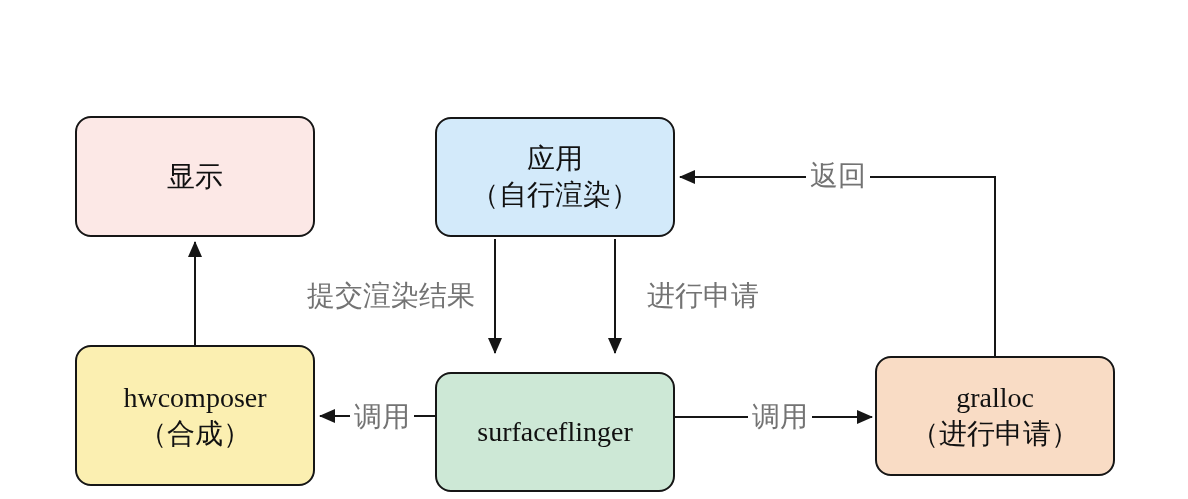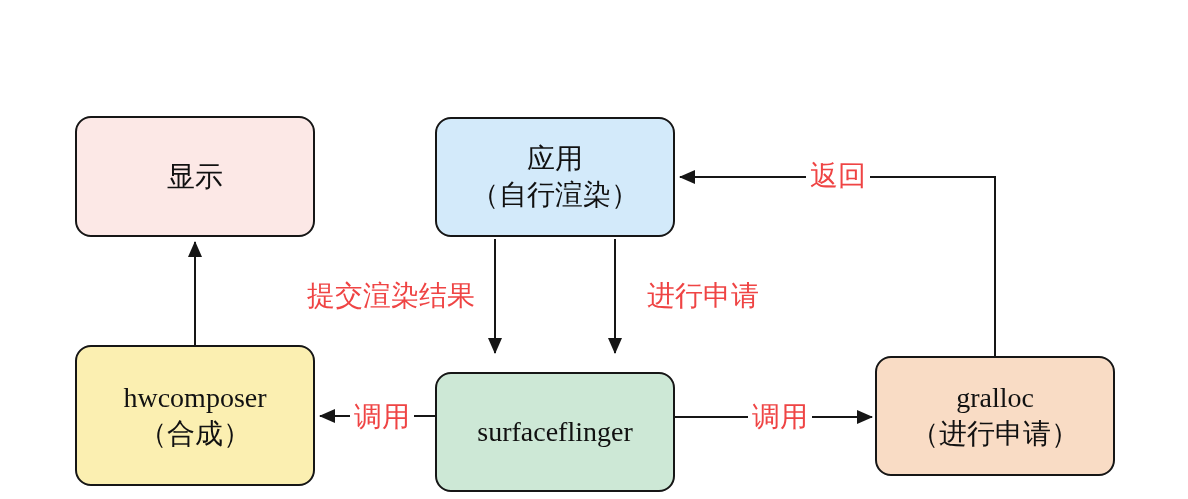--- a/index.html
+++ b/index.html
@@ -39,21 +39,21 @@
   }
   #node-display        { left: 75px;  top: 116px; height: 121px; }
   #node-app            { left: 435px; top: 117px; }
   #node-hwcomposer     { left: 75px;  top: 345px; height: 141px; }
   #node-surfaceflinger { left: 435px; top: 372px; }
   #node-gralloc        { left: 875px; top: 356px; }
   .edge-label {
     position: absolute;
     transform: translate(-50%, -50%);
     font-size: 28px;
-    color: #ef4444;
+    color: #737373;
     background: #ffffff;
     padding: 0 4px;
     white-space: nowrap;
     line-height: 34px;
   }
   #label-submit     { left: 391px; top: 296px; }
   #label-request    { left: 703px; top: 296px; }
   #label-call-left  { left: 382px; top: 417px; }
   #label-call-right { left: 780px; top: 417px; }
   #label-return     { left: 838px; top: 176px; }

